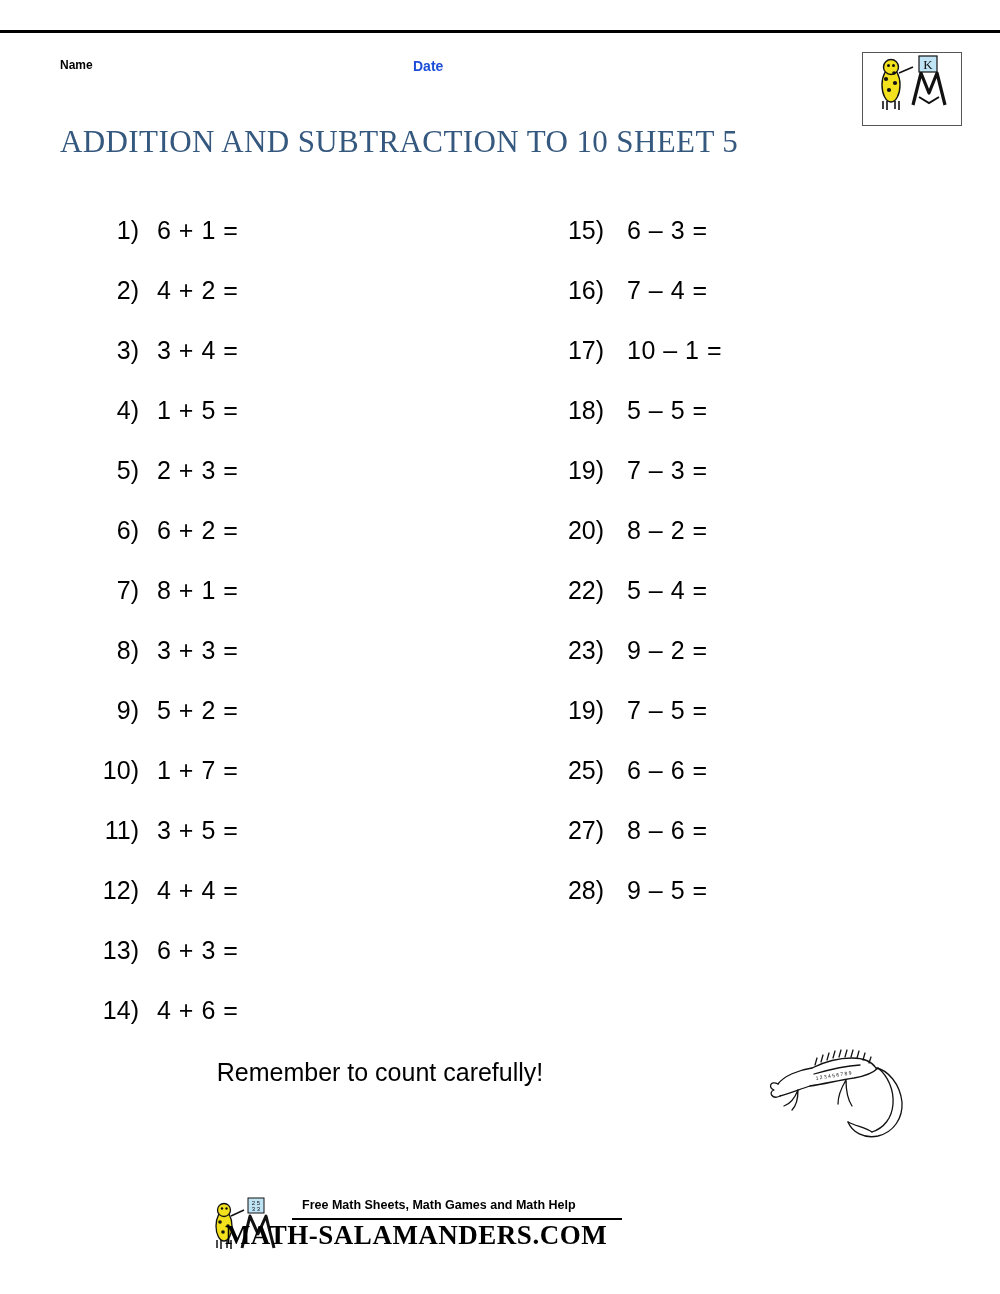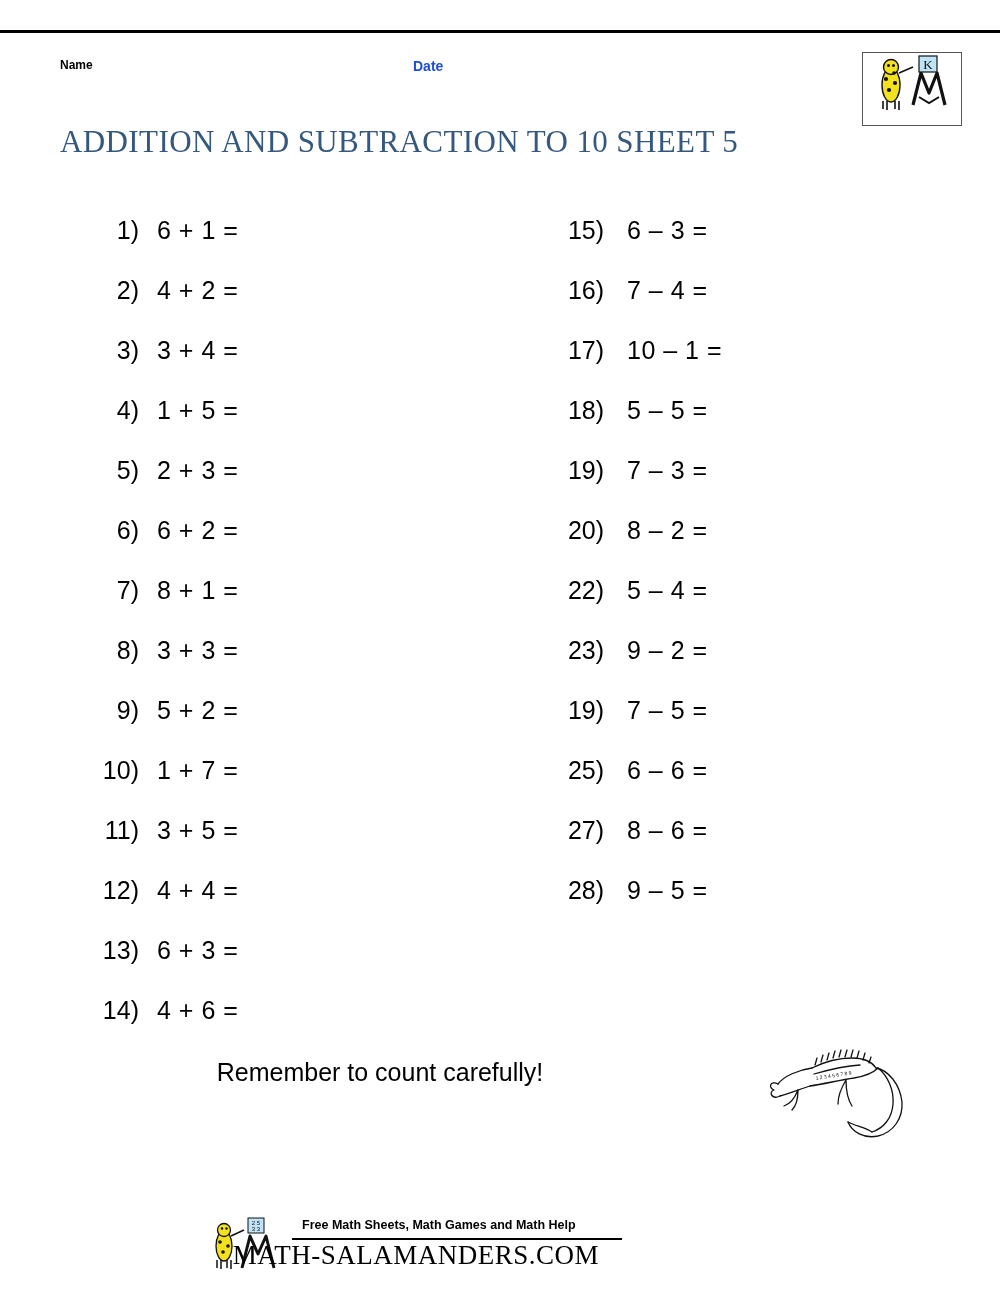--- a/index.html
+++ b/index.html
@@ -133,21 +133,20 @@
     top: 1040px;
     width: 150px;
     height: 120px;
   }
   .footer {
     position: absolute;
     left: 0;
     top: 1190px;
     width: 832px;
     height: 80px;
-    margin-top: 20px;
   }
   .footer-inner {
     position: relative;
     width: 420px;
     margin: 0 auto;
     height: 80px;
   }
   .footer-tag {
     position: absolute;
     left: 96px;
@@ -167,21 +166,21 @@
     background: #000000;
   }
   .footer-url {
     position: absolute;
     left: 0;
     top: 30px;
     width: 420px;
     text-align: center;
     font-family: "Liberation Serif", serif;
     font-size: 27px;
-    font-weight: normal;
+    font-weight: bold;
     letter-spacing: 0.5px;
     color: #000000;
     white-space: nowrap;
   }
 </style>
 </head>
 <body>
 
 <div class="page">
 

